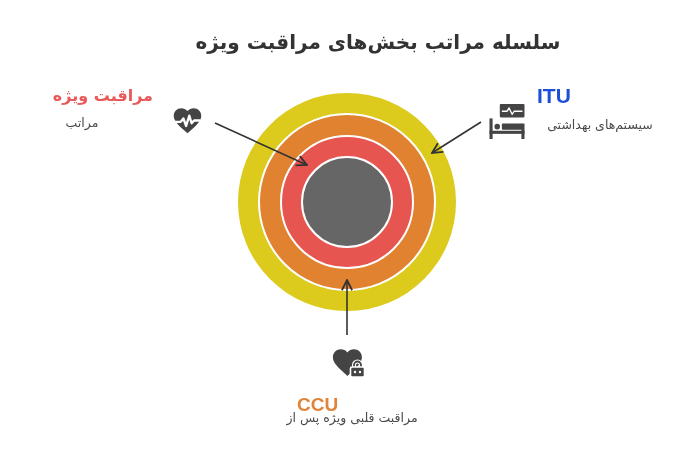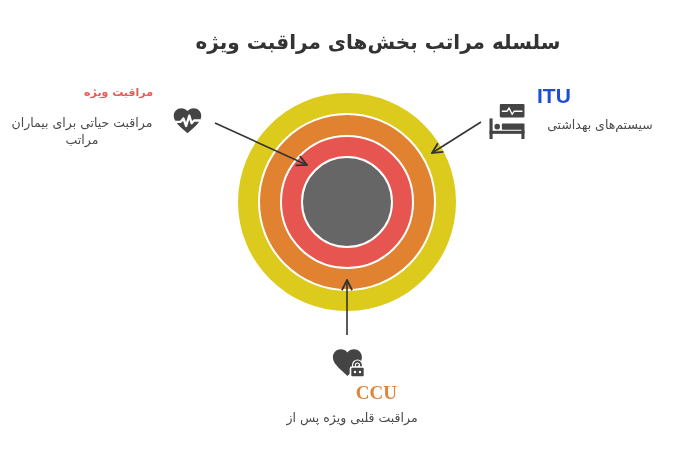--- a/index.html
+++ b/index.html
@@ -29,23 +29,22 @@
   <circle cx="347" cy="202" r="88" fill="#e0822f" stroke="#ffffff" stroke-width="2"></circle>
   <circle cx="347" cy="202" r="66" fill="#e65550" stroke="#ffffff" stroke-width="2"></circle>
   <circle cx="347" cy="202" r="45" fill="#666666" stroke="#ffffff" stroke-width="2"></circle>
 
   <line x1="215" y1="123" x2="307" y2="165" stroke="#333" stroke-width="1.6" marker-end="url(#ah)"></line>
   <line x1="481" y1="122" x2="432" y2="153" stroke="#333" stroke-width="1.6" marker-end="url(#ah)"></line>
   <line x1="347" y1="335" x2="347" y2="280" stroke="#333" stroke-width="1.6" marker-end="url(#ah)"></line>
 </svg>
 
 <div>
-  <div class="abs heading" style="right:547px; top:86px; font-size:11px; color:#e85a5a; direction:rtl;">مراقبت ویژه</div>
+  <div class="abs heading" style="right:547px; top:86px; font-size:16px; color:#e85a5a; direction:rtl;">مراقبت ویژه</div>
   <div class="abs desc" style="left:6px; top:114px; width:152px;">
-    <span>مراقبت حیاتی برای بیماران</span>
     <span>مراتب</span>
   </div>
   <svg class="icon" style="left:171px; top:104px;" width="33" height="33" viewBox="0 0 24 24">
     <path d="M12 21.35l-1.45-1.32C5.4 15.36 2 12.28 2 8.5 2 5.42 4.42 3 7.5 3c1.74 0 3.41.81 4.5 2.09C13.09 3.81 14.76 3 16.5 3 19.58 3 22 5.42 22 8.5c0 3.78-3.4 6.86-8.55 11.54L12 21.35z" fill="#444"></path>
     <polyline points="2.5,13 7,13 9,10.5 11,16 13.3,8.5 15,14 16.8,12 21.5,12" fill="none" stroke="#fff" stroke-width="1.7" stroke-linejoin="round"></polyline>
   </svg>
 </div>
 
 <div>
   <div class="abs heading" style="left:537px; top:84px; font-family:'Liberation Sans', sans-serif; font-size:21px; color:#1d4ed8;">ITU</div>
@@ -67,17 +66,17 @@
   <svg class="icon" style="left:330px; top:345px;" width="36" height="33" viewBox="0 0 36 33">
     <g transform="scale(1.45)">
       <path d="M12 21.35l-1.45-1.32C5.4 15.36 2 12.28 2 8.5 2 5.42 4.42 3 7.5 3c1.74 0 3.41.81 4.5 2.09C13.09 3.81 14.76 3 16.5 3 19.58 3 22 5.42 22 8.5c0 3.78-3.4 6.86-8.55 11.54L12 21.35z" fill="#444"></path>
     </g>
     <path d="M24 23 v-3 a3.5 3.5 0 0 1 7 0 v3" fill="none" stroke="#fff" stroke-width="4"></path>
     <path d="M24 23 v-3 a3.5 3.5 0 0 1 7 0 v3" fill="none" stroke="#444" stroke-width="1.8"></path>
     <rect x="20.5" y="22" width="14" height="10" rx="1.5" fill="#444" stroke="#fff" stroke-width="1.6"></rect>
     <circle cx="25" cy="27" r="1.2" fill="#fff"></circle>
     <circle cx="30" cy="27" r="1.2" fill="#fff"></circle>
   </svg>
-  <div class="abs heading" style="left:297px; width:100px; text-align:right; top:382px; font-family:Liberation Serif, serif; font-size:19px; color:#e0843a;">CCU</div>
+  <div class="abs heading" style="left:297px; width:100px; text-align:left; top:394px; font-family:Liberation Sans, sans-serif; font-size:19px; color:#e0843a;">CCU</div>
   <div class="abs desc" style="left:272px; top:410px; width:160px; line-height:16px;text-align:center;">
     <span>مراقبت قلبی ویژه پس از</span>
   </div>
 </div>
 
 </body></html>

